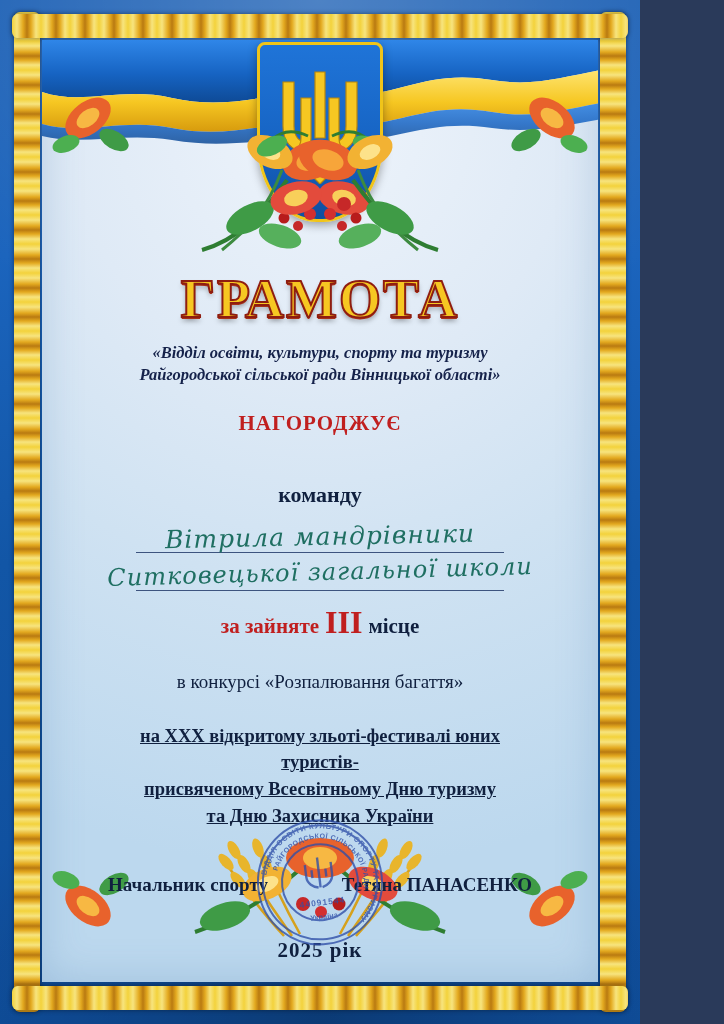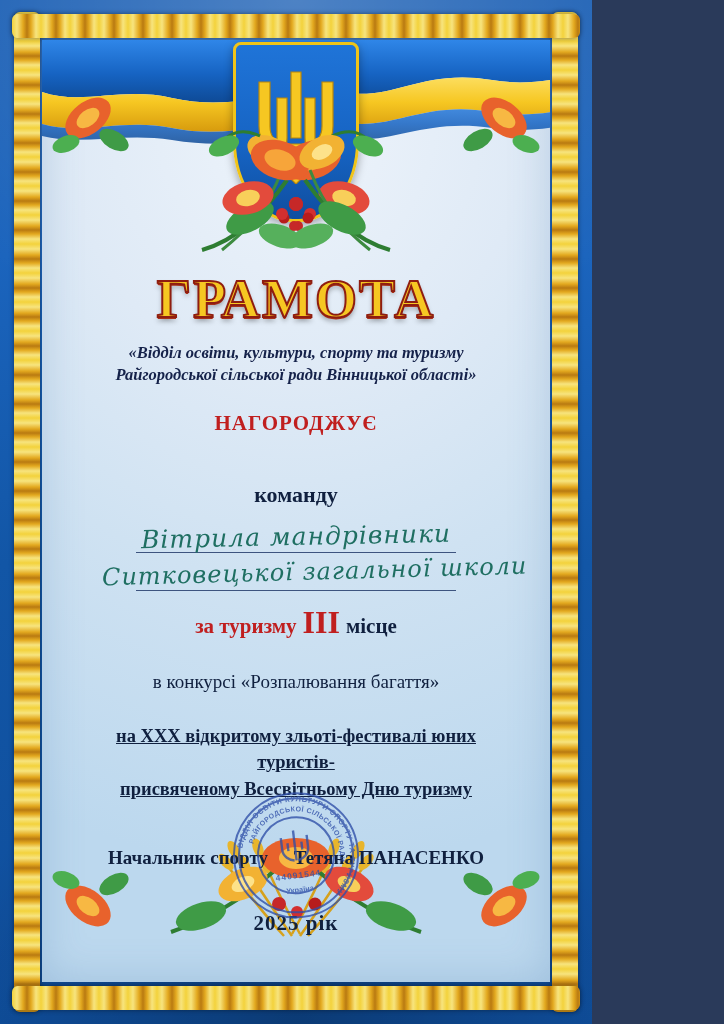--- a/index.html
+++ b/index.html
@@ -9,21 +9,21 @@
   }
   body {
     width: 724px;
     height: 1024px;
     overflow: hidden;
     font-family: "Liberation Serif", serif;
   }
 
   .certificate {
     position: relative;
-    width: 592px;
+    width: 640px;
     height: 1024px;
     overflow: hidden;
     background: #8b5cf6;
   }
 
   
   .frame-outer {
     position: absolute;
     inset: 0;
     background:
@@ -461,28 +461,29 @@
       <div class="team-word">команду</div>
 
       <div class="handwriting-area">
         <div class="hand-line hand-line-1"></div>
         <div class="hand-line hand-line-2"></div>
         <div class="handwritten hw1">Вітрила мандрівники</div>
         <div class="handwritten hw2">Ситковецької загальної школи</div>
       </div>
 
       <div class="place-line">
-        <span>за туризму</span><span class="place-num">III</span><span class="dark">місце</span>
+        <span>за зайняте</span><span class="place-num">III</span><span class="dark">місце</span>
       </div>
 
       <div class="contest">в конкурсі «Розпалювання багаття»</div>
 
       <div class="event">
         <div>на XXX відкритому зльоті-фестивалі юних туристів-</div>
         <div>присвяченому Всесвітньому Дню туризму</div>
+        <div>та Дню Захисника України</div>
       </div>
 
       <div class="signature-row">
         <span>Начальник спорту</span>
 
         <svg class="stamp" viewBox="0 0 134 134" xmlns="http://www.w3.org/2000/svg">
           <defs>
             <path id="stampArcOuter" d="M67,67 m-54,0 a54,54 0 1,1 108,0 a54,54 0 1,1 -108,0"></path>
             <path id="stampArcInner" d="M67,67 m-44,0 a44,44 0 1,1 88,0 a44,44 0 1,1 -88,0"></path>
           </defs>

